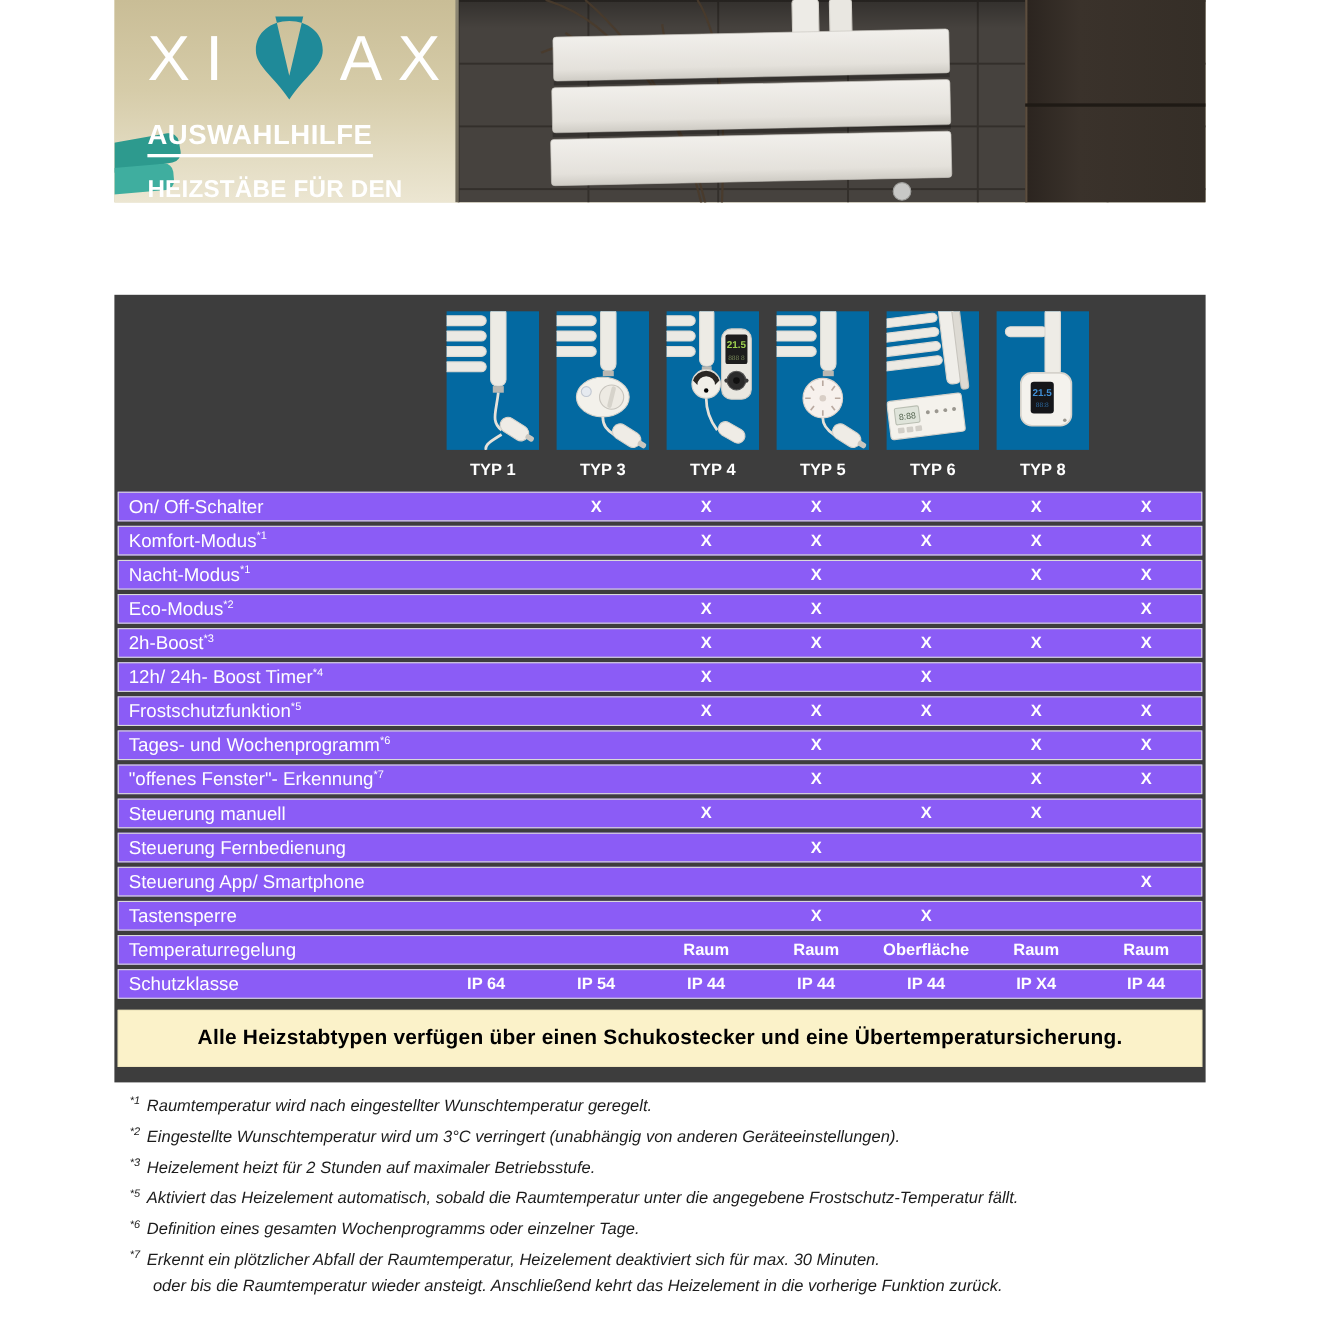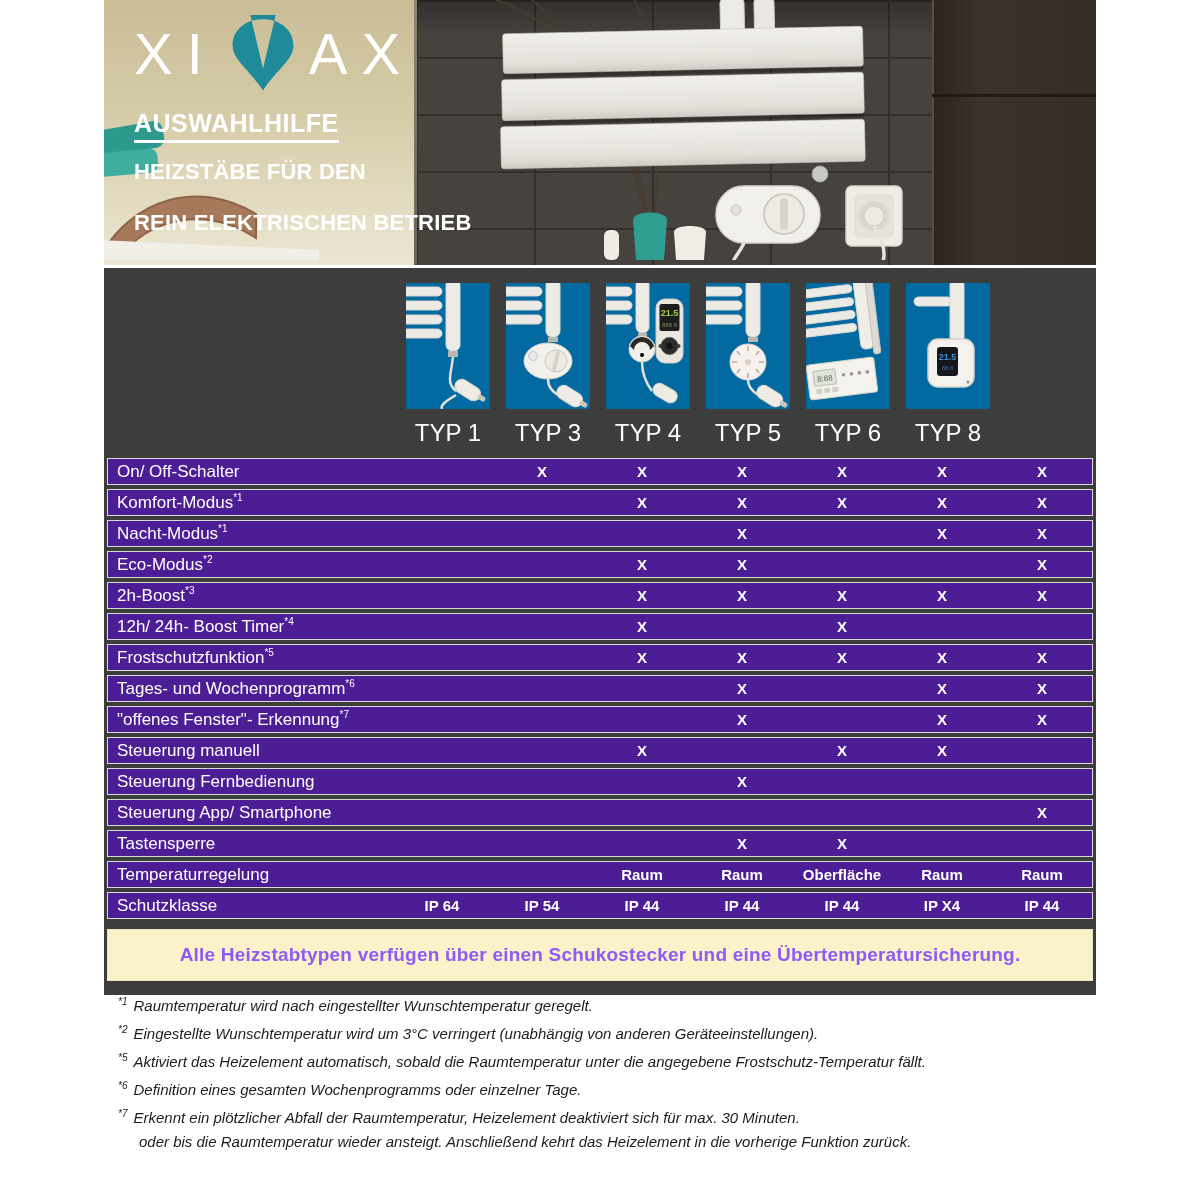--- a/index.html
+++ b/index.html
@@ -1,19 +1,19 @@
 <!DOCTYPE html>
 <html><head>
 <meta charset="utf-8">
 <style>
   html,body{margin:0;padding:0;}
   body{width:1200px;height:1200px;background:#ffffff;font-family:"Liberation Sans",sans-serif;position:relative;overflow:hidden;}
 
   
-  .hero{position:absolute;left:104px;top:0;width:992px;height:265px;overflow:hidden;background:#d6cca9;}
+  .hero{position:absolute;left:104px;top:0;width:992px;height:184px;overflow:hidden;background:#d6cca9;}
   .wall-left{position:absolute;left:0;top:0;width:312px;height:100%;
     background:linear-gradient(180deg,#c9bd96 0%,#d6cca9 45%,#e4ddc4 80%,#ece6d2 100%);}
   .tiles{position:absolute;left:312px;top:0;right:0;bottom:0;background-color:#46423e;
     background-image:
       linear-gradient(180deg,rgba(0,0,0,.28)0,rgba(0,0,0,0)14%),
       linear-gradient(#332f2b 2px,transparent 2px),
       linear-gradient(90deg,#332f2b 2px,transparent 2px);
     background-size:100% 100%,118px 57px,118px 57px;}
   .wall-edge{position:absolute;left:310px;top:0;width:3px;height:100%;background:linear-gradient(180deg,#8d8774,#6b6557);}
   .cabinet{position:absolute;left:828px;top:0;width:164px;height:100%;
@@ -26,29 +26,29 @@
   .logo .lt{font-size:58px;letter-spacing:14px;font-weight:400;color:#fff;line-height:1;}
   .eyebrow{display:inline-block;margin-top:13px;font-size:25px;font-weight:bold;letter-spacing:.5px;
     border-bottom:3px solid #fff;padding-bottom:2px;}
   .h-title{font-size:22px;font-weight:bold;line-height:45px;letter-spacing:.2px;margin-top:6px;}
 
   
   .tbl{position:absolute;left:104px;top:268px;width:992px;background:#3d3d3d;padding:15px 0 14px 0;}
   .head{display:flex;padding-left:294px;}
   .head-col{width:100px;text-align:center;}
   .card{width:84px;height:126px;background:#0369a1;margin:0 auto;}
-  .typ{color:#ffffff;font-weight:normal;font-size:24px;padding:10px 0 7px 0;}
+  .typ{color:#ffffff;font-weight:bold;font-size:15px;padding:10px 0 7px 0;}
   .rows{padding:0 3px;}
-  .row{display:flex;align-items:center;height:25px;background:#4c1d95;border:1px solid #d9d9d9;margin-top:4px;}
+  .row{display:flex;align-items:center;height:25px;background:#8b5cf6;border:1px solid #d9d9d9;margin-top:4px;}
   .row-label{flex:0 0 284px;box-sizing:border-box;padding-left:9px;color:#ffffff;font-size:17px;white-space:nowrap;}
   .row-label sup{font-size:10px;vertical-align:super;line-height:0;}
   .cell{width:100px;text-align:center;color:#ffffff;font-weight:bold;font-size:15px;white-space:nowrap;}
   .note{margin:10px 3px 0 3px;height:50px;display:flex;align-items:center;justify-content:center;
     background:#fbf2c9;border:1px solid #efe6bd;}
-  .note-text{font-size:19px;font-weight:bold;color:#8b5cf6;letter-spacing:.2px;}
+  .note-text{font-size:19px;font-weight:bold;color:#000000;letter-spacing:.2px;}
 
   
   .footnotes{position:absolute;left:118px;top:993px;width:990px;color:#1c1c1c;font-style:italic;font-size:15px;}
   .fn{margin-bottom:7px;line-height:17px;}
   .fn sup{font-size:10px;font-style:italic;margin-right:6px;}
   .fn-cont{padding-left:21px;}
 </style>
 </head>
 <body>
 
@@ -450,17 +450,18 @@
     </div>
 
   <div class="note">
     <span class="note-text">Alle Heizstabtypen verfügen über einen Schukostecker und eine Übertemperatursicherung.</span>
   </div>
 </div>
 
 <div class="footnotes">
     <div class="fn"><sup>*1</sup>Raumtemperatur wird nach eingestellter Wunschtemperatur geregelt.</div>
     <div class="fn"><sup>*2</sup>Eingestellte Wunschtemperatur wird um 3°C verringert (unabhängig von anderen Geräteeinstellungen).</div>
+    <div class="fn"><sup>*3</sup>Heizelement heizt für 2 Stunden auf maximaler Betriebsstufe.</div>
     <div class="fn"><sup>*5</sup>Aktiviert das Heizelement automatisch, sobald die Raumtemperatur unter die angegebene Frostschutz-Temperatur fällt.</div>
     <div class="fn"><sup>*6</sup>Definition eines gesamten Wochenprogramms oder einzelner Tage.</div>
     <div class="fn"><sup>*7</sup>Erkennt ein plötzlicher Abfall der Raumtemperatur, Heizelement deaktiviert sich für max. 30 Minuten.</div>
     <div class="fn fn-cont">oder bis die Raumtemperatur wieder ansteigt. Anschließend kehrt das Heizelement in die vorherige Funktion zurück.</div>
   </div>
 
 </body></html>

